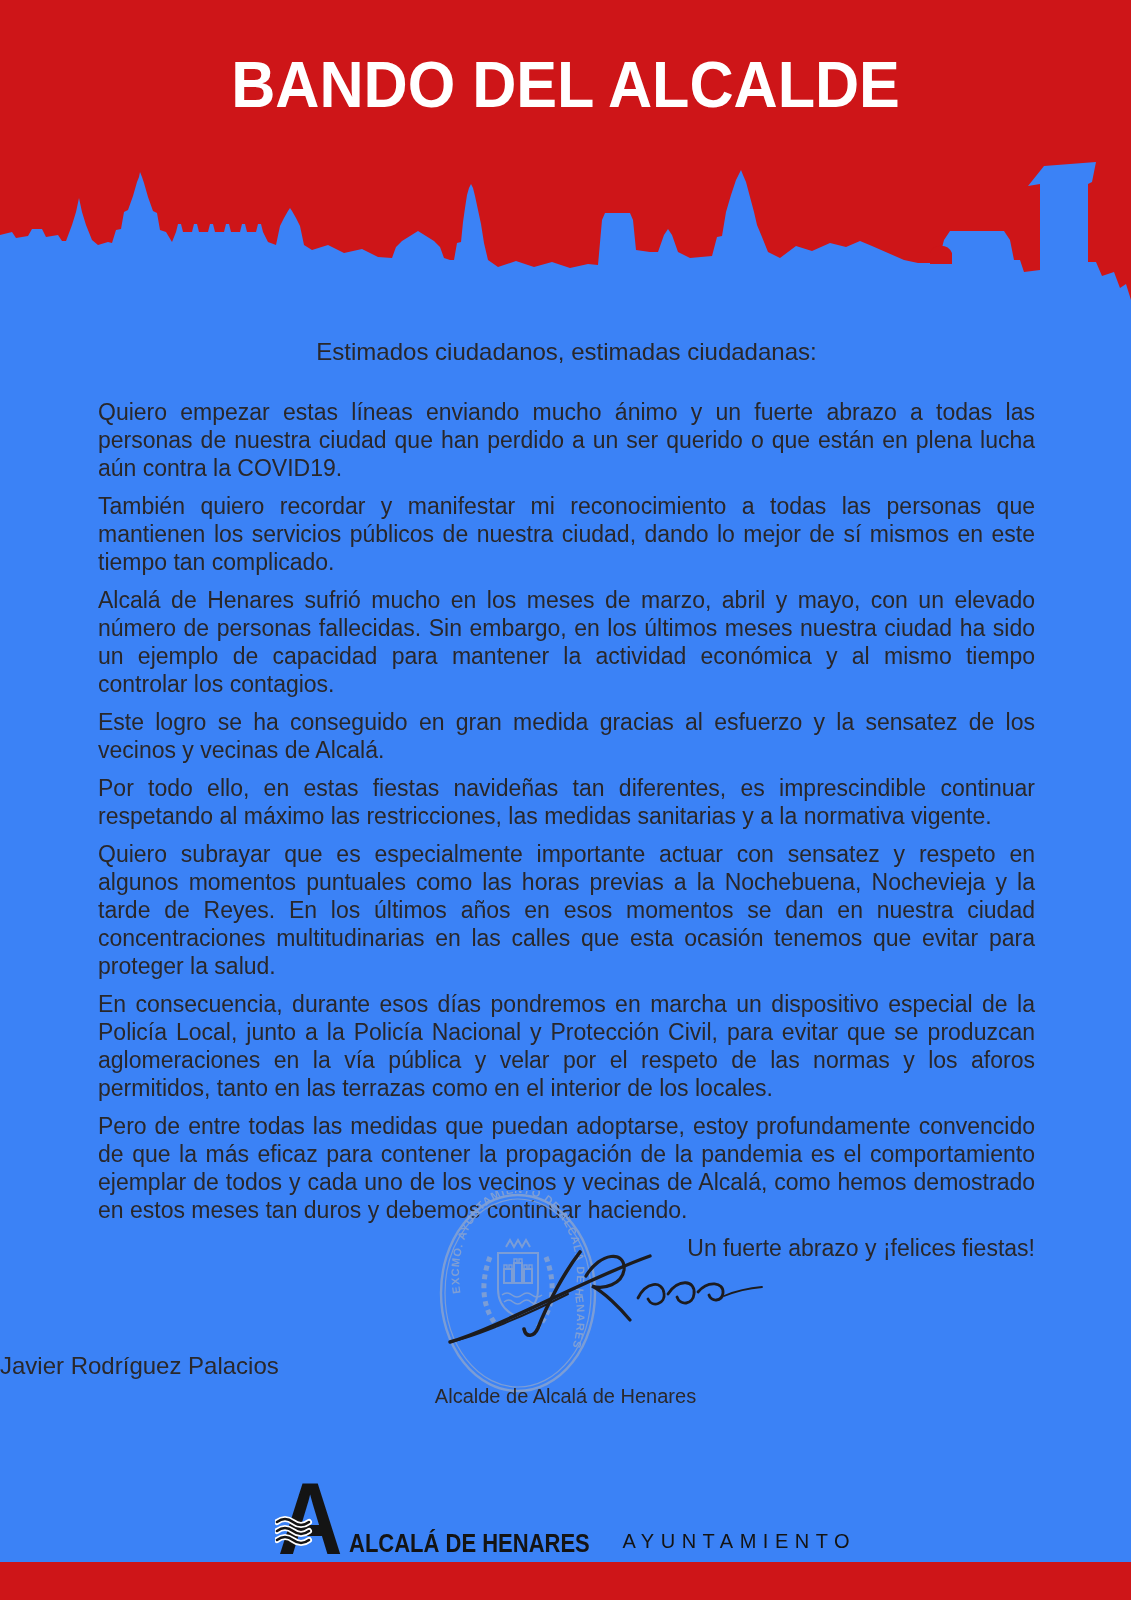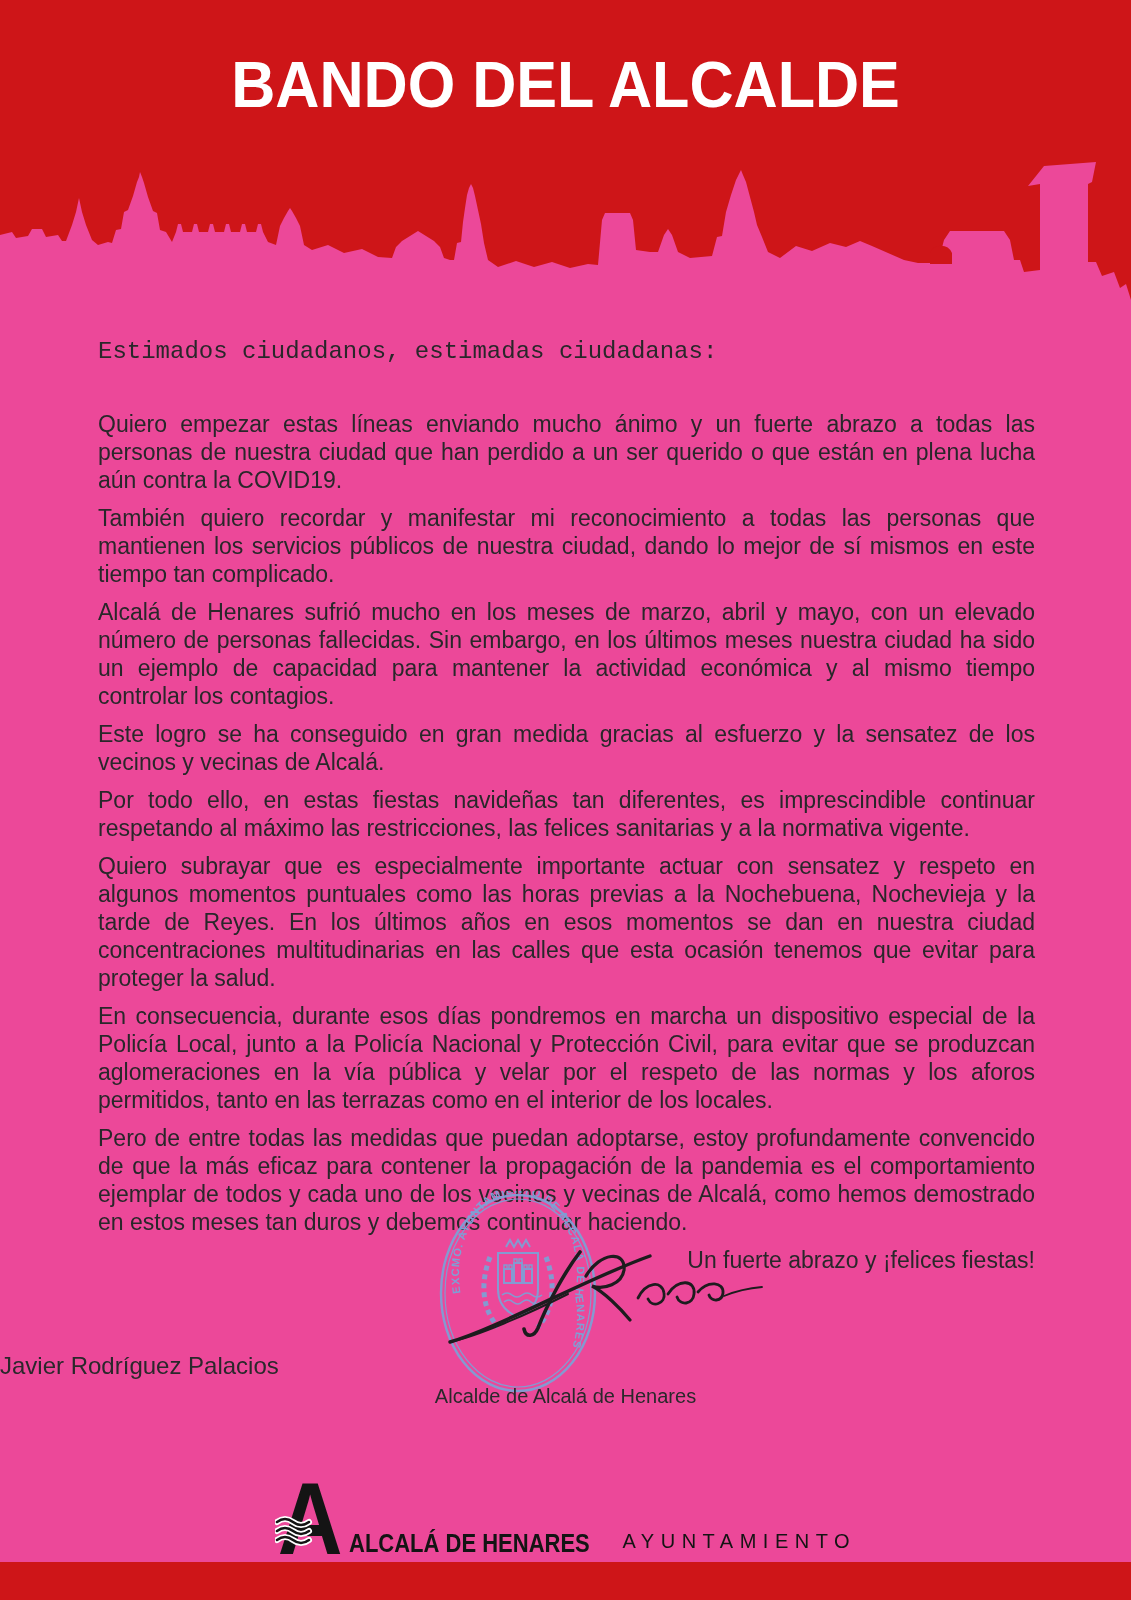--- a/index.html
+++ b/index.html
@@ -1,37 +1,37 @@
 <!DOCTYPE html>
 <html><head>
 <meta charset="utf-8">
 <style>
   html,body{margin:0;padding:0;background:#ffffff;}
   .page{
     position:relative; width:1131px; height:1600px; margin:0 auto;
-    background:#ec4899; overflow:hidden;
+    background:#3b82f6; overflow:hidden;
     font-family:"Liberation Sans", sans-serif;
     color:#262527;
   }
   
   .banner{position:absolute;top:0;left:0;width:1131px;height:320px;}
   .banner .red-top{position:absolute;top:0;left:0;width:100%;height:151px;background:#ce1518;}
   .banner h1{
     position:absolute;top:52px;left:0;width:100%;margin:0;
     text-align:center;color:#ffffff;font-size:65px;font-weight:bold;
     letter-spacing:0px;line-height:1;transform:scaleX(0.94);transform-origin:center;
   }
   .skyline{position:absolute;top:150px;left:0;width:1131px;height:170px;display:block;}
   
   .letter{
     position:absolute;top:338px;left:98px;width:937px;
     font-size:23px;line-height:28px;text-align:justify;color:#29272a;
   }
   .letter p{margin:0 0 10px 0;}
-  .letter p.salutation{margin-bottom:44px;text-align:left;font-size:24px;font-family:Liberation Mono, monospace;}
+  .letter p.salutation{margin-bottom:32px;text-align:center;font-size:24px;}
   .letter p.closing{margin-top:4px;text-align:right;}
   
   .stamp{position:absolute;top:1191px;left:436px;width:164px;height:204px;}
   .sig{position:absolute;top:1236px;left:438px;width:330px;height:115px;}
   .signer-name{
     position:absolute;top:1352px;left:0;width:1131px;text-align:left;
     font-size:24px;color:#2a282b;
   }
   .signer-title{
     position:absolute;top:1385px;left:0;width:1131px;text-align:center;
@@ -91,21 +91,21 @@
       <path fill="#ce1518" d="M930,114 L930,103 A12,12 0 0 1 952,103 L952,114 Z"></path>
     </svg>
   </header>
 
   <main class="letter">
     <p class="salutation">Estimados ciudadanos, estimadas ciudadanas:</p>
     <p>Quiero empezar estas líneas enviando mucho ánimo y un fuerte abrazo a todas las personas de nuestra ciudad que han perdido a un ser querido o que están en plena lucha aún contra la COVID19.</p>
     <p>También quiero recordar y manifestar mi reconocimiento a todas las personas que mantienen los servicios públicos de nuestra ciudad, dando lo mejor de sí mismos en este tiempo tan complicado.</p>
     <p>Alcalá de Henares sufrió mucho en los meses de marzo, abril y mayo, con un elevado número de personas fallecidas. Sin embargo, en los últimos meses nuestra ciudad ha sido un ejemplo de capacidad para mantener la actividad económica y al mismo tiempo controlar los contagios.</p>
     <p>Este logro se ha conseguido en gran medida gracias al esfuerzo y la sensatez de los vecinos y vecinas de Alcalá.</p>
-    <p>Por todo ello, en estas fiestas navideñas tan diferentes, es imprescindible continuar respetando al máximo las restricciones, las felices sanitarias y a la normativa vigente.</p>
+    <p>Por todo ello, en estas fiestas navideñas tan diferentes, es imprescindible continuar respetando al máximo las restricciones, las medidas sanitarias y a la normativa vigente.</p>
     <p>Quiero subrayar que es especialmente importante actuar con sensatez y respeto en algunos momentos puntuales como las horas previas a la Nochebuena, Nochevieja y la tarde de Reyes. En los últimos años en esos momentos se dan en nuestra ciudad concentraciones multitudinarias en las calles que esta ocasión tenemos que evitar para proteger la salud.</p>
     <p>En consecuencia, durante esos días pondremos en marcha un dispositivo especial de la Policía Local, junto a la Policía Nacional y Protección Civil, para evitar que se produzcan aglomeraciones en la vía pública y velar por el respeto de las normas y los aforos permitidos, tanto en las terrazas como en el interior de los locales.</p>
     <p>Pero de entre todas las medidas que puedan adoptarse, estoy profundamente convencido de que la más eficaz para contener la propagación de la pandemia es el comportamiento ejemplar de todos y cada uno de los vecinos y vecinas de Alcalá, como hemos demostrado en estos meses tan duros y debemos continuar haciendo.</p>
     <p class="closing">Un fuerte abrazo y ¡felices fiestas!</p>
   </main>
 
   <svg class="stamp" viewBox="0 0 164 204" aria-hidden="true">
     <g stroke="#7f9fd5" fill="none" opacity="0.95">
       <ellipse cx="82" cy="102" rx="77" ry="98" stroke-width="2.4"></ellipse>
       <ellipse cx="82" cy="102" rx="73" ry="94" stroke-width="1.2"></ellipse>

